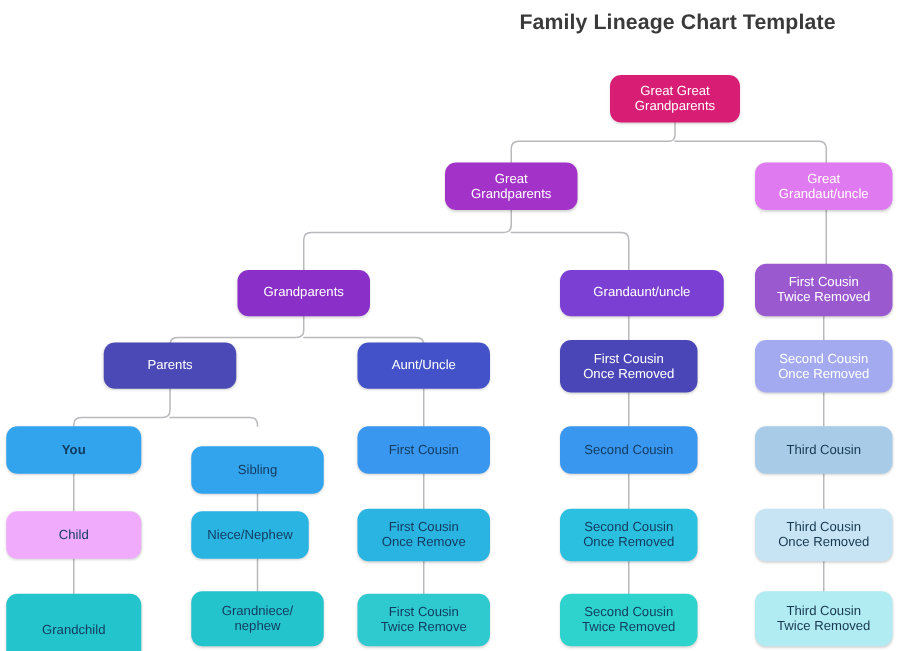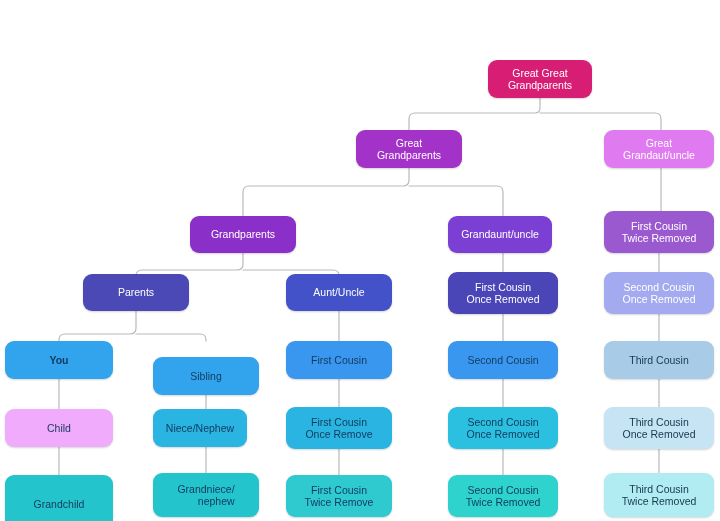--- a/index.html
+++ b/index.html
@@ -60,20 +60,23 @@
     box-shadow: 0 1px 2px rgba(0,0,0,0.17);
     white-space: pre-line;
     overflow: hidden;
   }
 </style>
 </head>
 <body>
 
 <div id="chart-root">
 
+  <div id="title-wrap">
+    <div id="page-title" style="position:static;width:auto;">Family Lineage Chart Template</div>
+  </div>
 
   <svg id="connector-layer" viewBox="0 0 720 521" width="720" height="521">
       <path d="M540,98 L540,108 Q540,113 535,113 L415,113 Q409,113 409,119 L409,130" fill="none" stroke="#b9b9bd" stroke-width="1.2" stroke-linecap="round"></path>
       <path d="M540,113 L655,113 Q661,113 661,119 L661,130" fill="none" stroke="#b9b9bd" stroke-width="1.2" stroke-linecap="round"></path>
       <path d="M409,168 L409,180 Q409,186 403,186 L249,186 Q243,186 243,192 L243,216" fill="none" stroke="#b9b9bd" stroke-width="1.2" stroke-linecap="round"></path>
       <path d="M409,186 L497,186 Q503,186 503,192 L503,216" fill="none" stroke="#b9b9bd" stroke-width="1.2" stroke-linecap="round"></path>
       <path d="M243,253 L243,264 Q243,270 237,270 L142,270 Q136,270 136,276 L136,274" fill="none" stroke="#b9b9bd" stroke-width="1.2" stroke-linecap="round"></path>
       <path d="M243,270 L333,270 Q339,270 339,276 L339,274" fill="none" stroke="#b9b9bd" stroke-width="1.2" stroke-linecap="round"></path>
       <path d="M136,311 L136,328 Q136,334 130,334 L65,334 Q59,334 59,340 L59,341" fill="none" stroke="#b9b9bd" stroke-width="1.2" stroke-linecap="round"></path>
       <path d="M136,334 L200,334 Q206,334 206,340 L206,341" fill="none" stroke="#b9b9bd" stroke-width="1.2" stroke-linecap="round"></path>
@@ -96,21 +99,21 @@
     </svg>
 
   <div id="node-layer">
       <div class="node" style="left: 488px; top: 60px; width: 104px; height: 38px; background: rgb(216, 29, 116); color: rgb(255, 255, 255);">Great Great
 Grandparents</div>
       <div class="node" style="left: 356px; top: 130px; width: 106px; height: 38px; background: rgb(163, 51, 200); color: rgb(255, 255, 255);">Great
 Grandparents</div>
       <div class="node" style="left: 604px; top: 130px; width: 110px; height: 38px; background: rgb(224, 122, 240); color: rgb(255, 255, 255);">Great
 Grandaut/uncle</div>
       <div class="node" style="left: 190px; top: 216px; width: 106px; height: 37px; background: rgb(139, 47, 201); color: rgb(255, 255, 255);">Grandparents</div>
-      <div class="node" style="left: 448px; top: 216px; width: 104px; height: 37px; background: rgb(123, 63, 212); color: rgb(255, 255, 255);">Grandaunt/uncle</div>
+      <div class="node" style="left: 448px; top: 216px; width: 131px; height: 37px; background: rgb(123, 63, 212); color: rgb(255, 255, 255);">Grandaunt/uncle</div>
       <div class="node" style="left: 604px; top: 211px; width: 110px; height: 42px; background: rgb(155, 89, 208); color: rgb(255, 255, 255);">First Cousin
 Twice Removed</div>
       <div class="node" style="left: 83px; top: 274px; width: 106px; height: 37px; background: rgb(74, 73, 181); color: rgb(255, 255, 255);">Parents</div>
       <div class="node" style="left: 286px; top: 274px; width: 106px; height: 37px; background: rgb(67, 82, 201); color: rgb(255, 255, 255);">Aunt/Uncle</div>
       <div class="node" style="left: 448px; top: 272px; width: 110px; height: 42px; background: rgb(74, 70, 184); color: rgb(255, 255, 255);">First Cousin
 Once Removed</div>
       <div class="node" style="left: 604px; top: 272px; width: 110px; height: 42px; background: rgb(164, 170, 240); color: rgb(255, 255, 255);">Second Cousin
 Once Removed</div>
       <div class="node" style="left: 5px; top: 341px; width: 108px; height: 38px; background: rgb(50, 164, 238); color: rgb(18, 58, 94); font-weight: bold;">You</div>
       <div class="node" style="left: 153px; top: 357px; width: 106px; height: 38px; background: rgb(50, 164, 238); color: rgb(18, 58, 94);">Sibling</div>
@@ -119,21 +122,21 @@
       <div class="node" style="left: 604px; top: 341px; width: 110px; height: 38px; background: rgb(168, 204, 232); color: rgb(23, 56, 79);">Third Cousin</div>
       <div class="node" style="left: 5px; top: 409px; width: 108px; height: 38px; background: #f0abfc; color: rgb(18, 58, 94);">Child</div>
       <div class="node" style="left: 153px; top: 409px; width: 94px; height: 38px; background: rgb(42, 180, 226); color: rgb(18, 58, 94);">Niece/Nephew</div>
       <div class="node" style="left: 286px; top: 407px; width: 106px; height: 42px; background: rgb(42, 180, 226); color: rgb(18, 58, 94);">First Cousin
 Once Remove</div>
       <div class="node" style="left: 448px; top: 407px; width: 110px; height: 42px; background: rgb(44, 192, 224); color: rgb(18, 58, 94);">Second Cousin
 Once Removed</div>
       <div class="node" style="left: 604px; top: 407px; width: 110px; height: 42px; background: rgb(198, 228, 243); color: rgb(23, 56, 79);">Third Cousin
 Once Removed</div>
       <div class="node" style="left: 5px; top: 475px; width: 108px; height: 58px; background: rgb(36, 196, 205); color: rgb(18, 58, 94);">Grandchild</div>
-      <div class="node" style="left: 153px; top: 473px; width: 106px; height: 44px; background: rgb(36, 196, 205); color: rgb(18, 58, 94); text-align: right;">Grandniece/
+      <div class="node" style="left: 153px; top: 473px; width: 106px; height: 44px; background: rgb(36, 196, 205); color: rgb(18, 58, 94);">Grandniece/
 nephew</div>
       <div class="node" style="left: 286px; top: 475px; width: 106px; height: 42px; background: rgb(46, 202, 208); color: rgb(18, 58, 94);">First Cousin
 Twice Remove</div>
       <div class="node" style="left: 448px; top: 475px; width: 110px; height: 42px; background: rgb(46, 211, 205); color: rgb(18, 58, 94);">Second Cousin
 Twice Removed</div>
       <div class="node" style="left: 604px; top: 473px; width: 110px; height: 44px; background: rgb(176, 236, 242); color: rgb(23, 56, 79);">Third Cousin
 Twice Removed</div>
     </div>
 
 </div>

